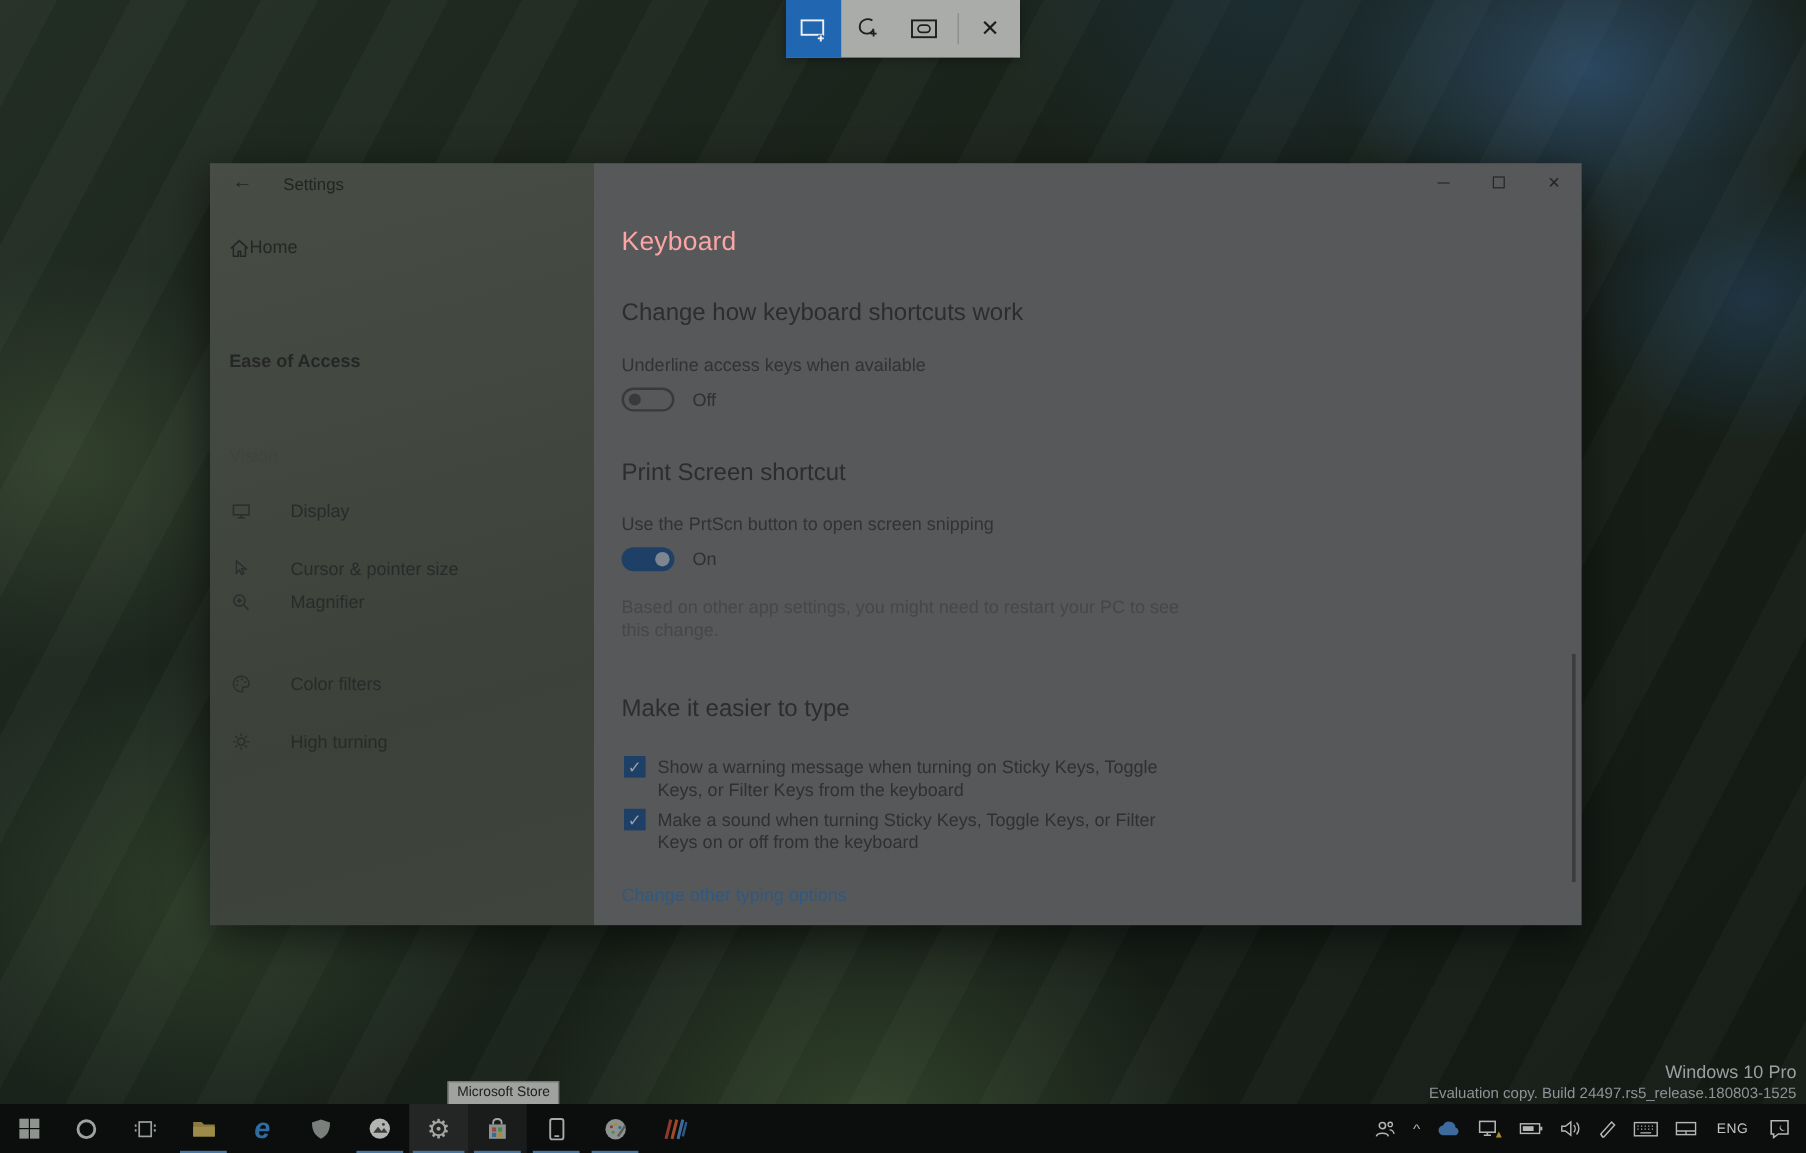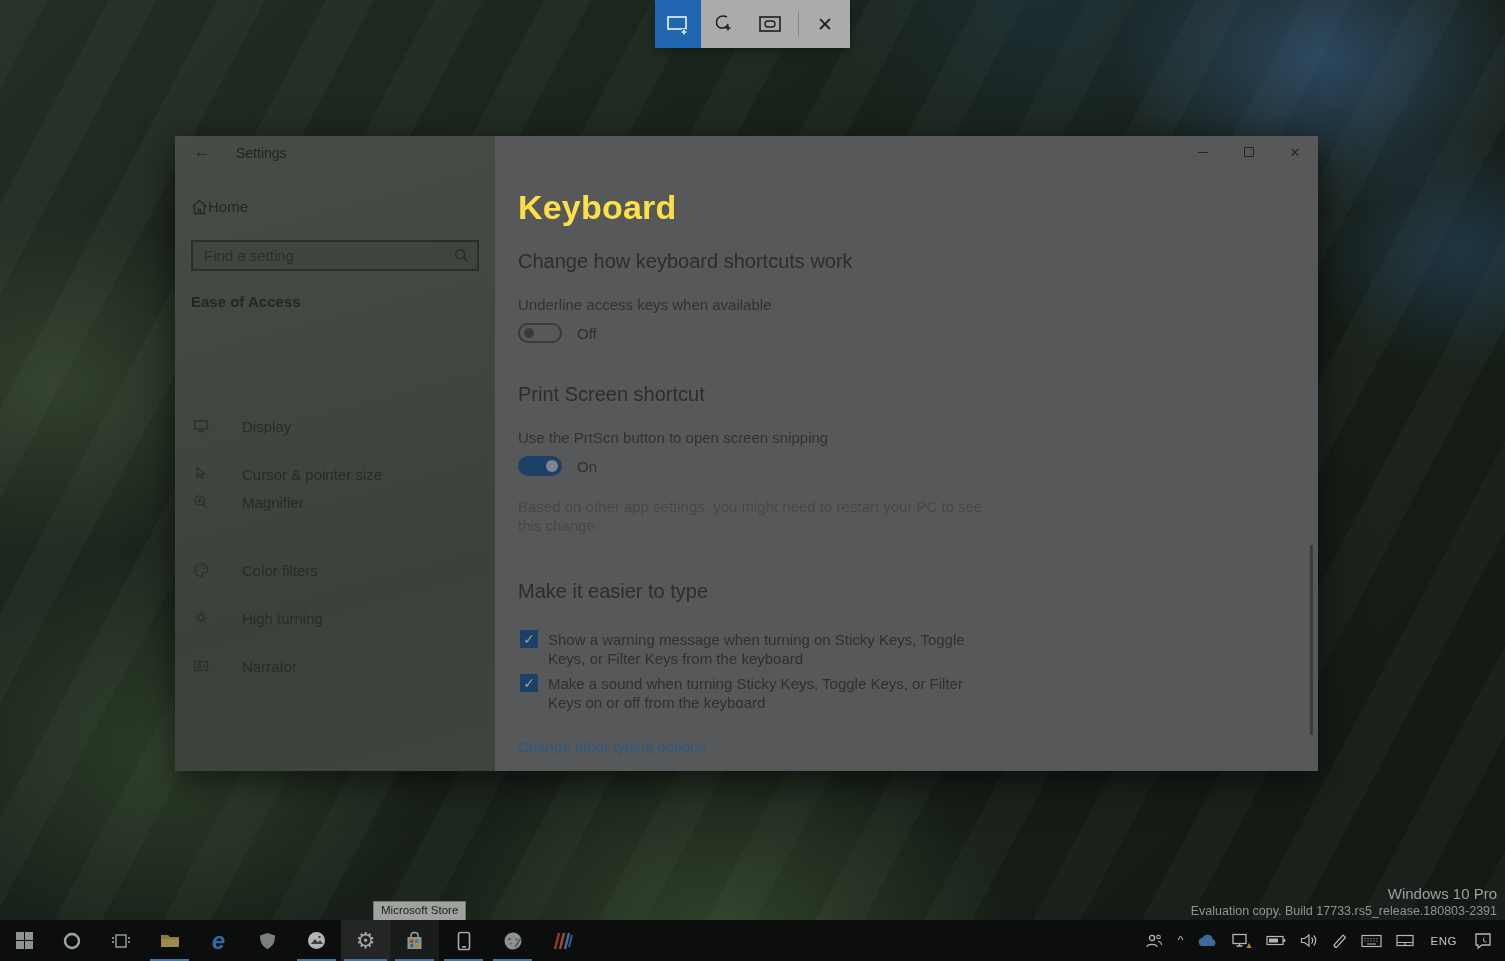--- a/index.html
+++ b/index.html
@@ -61,21 +61,21 @@
   .side-section { position:absolute; left:16px; font-size:15px; color:#3f443c; }
   #vision-hdr { top:236px; }
   #hearing-hdr { top:589px; }
 
   .side-item { position:absolute; left:0; width:320px; height:48px; display:flex; align-items:center; color:#2a2a2a;gap:20px; }
   .side-item .icn { margin-left:18px; width:16px; height:16px; color:#2d2d2d; }
   .side-item .lbl { margin-left:13px; font-size:15px; }
 
   
   #pg { position:absolute; left:23px; top:0; width:790px; }
-  #pg-title { position:absolute; left:0; top:52px; font-size:34px; font-weight:700; color:#fde047; letter-spacing:.2px; }
+  #pg-title { position:absolute; left:0; top:52px; font-size:22px; font-weight:400; color:#fca5a5; letter-spacing:.2px; }
   .sec-h { position:absolute; left:0; font-size:20px; font-weight:400; color:#2d2d2d; }
   .set-lbl { position:absolute; left:0; font-size:15px; color:#323232; }
   .toggle-row { position:absolute; left:0; display:flex; align-items:center; }
   .toggle-off { width:44px; height:20px; border:2px solid #3a3a3a; border-radius:10px; position:relative; }
   .toggle-off .knob { position:absolute; left:4px; top:3px; width:10px; height:10px; border-radius:50%; background:#3a3a3a; }
   .toggle-on { width:44px; height:20px; border-radius:10px; background:#1e4066; position:relative; }
   .toggle-on .knob { position:absolute; right:4px; top:4px; width:12px; height:12px; border-radius:50%; background:#7d8690; }
   .toggle-row .state { margin-left:15px; font-size:15px; color:#303030;text-align:center; }
   #note { position:absolute; left:0; top:361px; width:465px; font-size:15px; line-height:19px; color:#474747; }
 
@@ -155,29 +155,20 @@
 
       <div id="home-row">
         <span class="icn">
           <svg width="17" height="16" viewBox="0 0 17 16">
               <path d="M1.5 8 8.5 1.5 15.5 8M3.5 7v7.5h4v-4h2v4h4V7" fill="none" stroke="currentColor" stroke-width="1.3"></path>
             </svg>
         </span>
         <span class="lbl">Home</span>
       </div>
 
-      <div id="search-box">
-        <input type="text" placeholder="Find a setting" style="">
-        <span class="mag">
-          <svg width="15" height="15" viewBox="0 0 15 15">
-              <circle cx="6.2" cy="6.2" r="4.4" fill="none" stroke="currentColor" stroke-width="1.4"></circle>
-              <path d="M9.6 9.6 13.6 13.6" stroke="currentColor" stroke-width="1.4"></path>
-            </svg>
-        </span>
-      </div>
 
       <div id="ease-cat">Ease of Access</div>
       <div id="vision-hdr" class="side-section">Vision</div>
 
       <div class="side-item" style="top:266px">
         <span class="icn">
           <svg width="16" height="16" viewBox="0 0 16 16">
               <rect x="1.5" y="3" width="13" height="8" fill="none" stroke="currentColor" stroke-width="1.3"></rect>
               <path d="M8 11v2.5M5 13.5h6" stroke="currentColor" stroke-width="1.3"></path>
             </svg>
@@ -214,30 +205,20 @@
         <span class="lbl">Color filters</span>
       </div>
       <div class="side-item" style="top:458px">
         <span class="icn">
           <svg width="16" height="16" viewBox="0 0 16 16">
               <circle cx="8" cy="8" r="3" fill="none" stroke="currentColor" stroke-width="1.3"></circle>
               <path d="M8 1.2v2.2M8 12.6v2.2M1.2 8h2.2M12.6 8h2.2M3.2 3.2l1.5 1.5M11.3 11.3l1.5 1.5M12.8 3.2l-1.5 1.5M4.7 11.3l-1.5 1.5" stroke="currentColor" stroke-width="1.2"></path>
             </svg>
         </span>
         <span class="lbl">High turning</span>
-      </div>
-      <div class="side-item" style="top:506px">
-        <span class="icn">
-          <svg width="16" height="16" viewBox="0 0 16 16">
-              <rect x="1.5" y="3.5" width="13" height="9" fill="none" stroke="currentColor" stroke-width="1.2"></rect>
-              <circle cx="6" cy="7" r="1.4" fill="none" stroke="currentColor" stroke-width="1.1"></circle>
-              <path d="M3.8 10.5c.4-1.2 4-1.2 4.4 0M10.5 6.2c1 .9 1 2.7 0 3.6" fill="none" stroke="currentColor" stroke-width="1.1"></path>
-            </svg>
-        </span>
-        <span class="lbl">Narrator</span>
       </div>
 
       <div id="hearing-hdr" class="side-section">Hearing</div>
     </div>
 
     <div id="mainpane">
       <div class="titlebar-controls">
         <div class="wctrl">
             <span class="min-glyph"></span>
           </div>
@@ -281,21 +262,21 @@
         </div>
 
         <div id="typing-link">Change other typing options</div>
       </div>
       <div id="win-scrollbar"></div>
     </div>
   </div>
 
   <div id="watermark">
     <div class="l1">Windows 10 Pro</div>
-    <div class="l2">Evaluation copy. Build 17733.rs5_release.180803-2391</div>
+    <div class="l2">Evaluation copy. Build 24497.rs5_release.180803-1525</div>
   </div>
 
   <div id="store-tooltip">Microsoft Store</div>
 
   <div id="taskbar">
     <div class="tb-btn" style="width:48px">
       <span>
         <svg width="17" height="17" viewBox="0 0 17 17">
             <rect x="0" y="0" width="8" height="8" fill="#8f9390"></rect>
             <rect x="9" y="0" width="8" height="8" fill="#8f9390"></rect>

